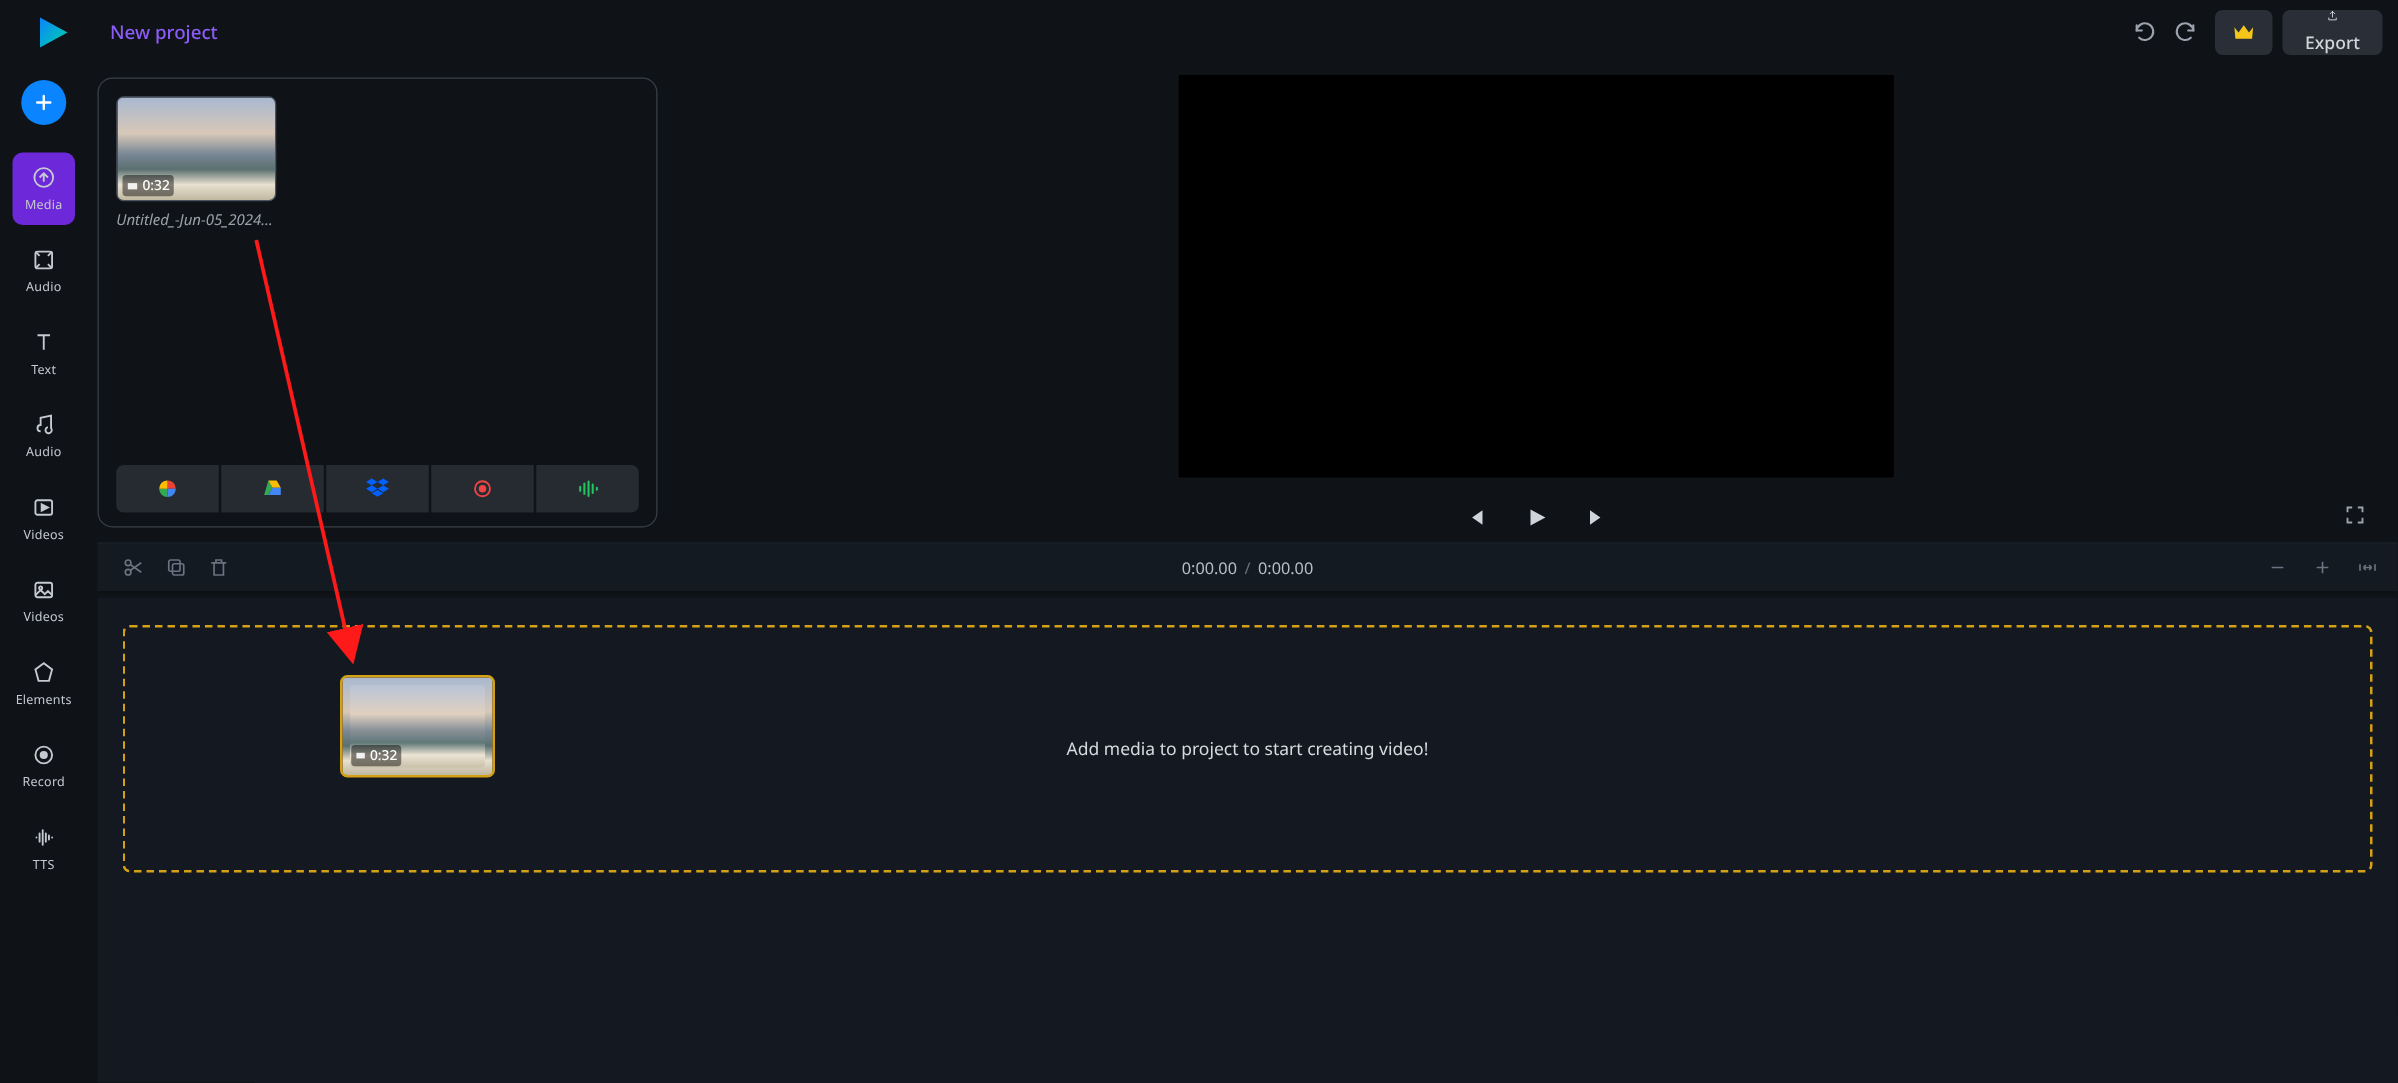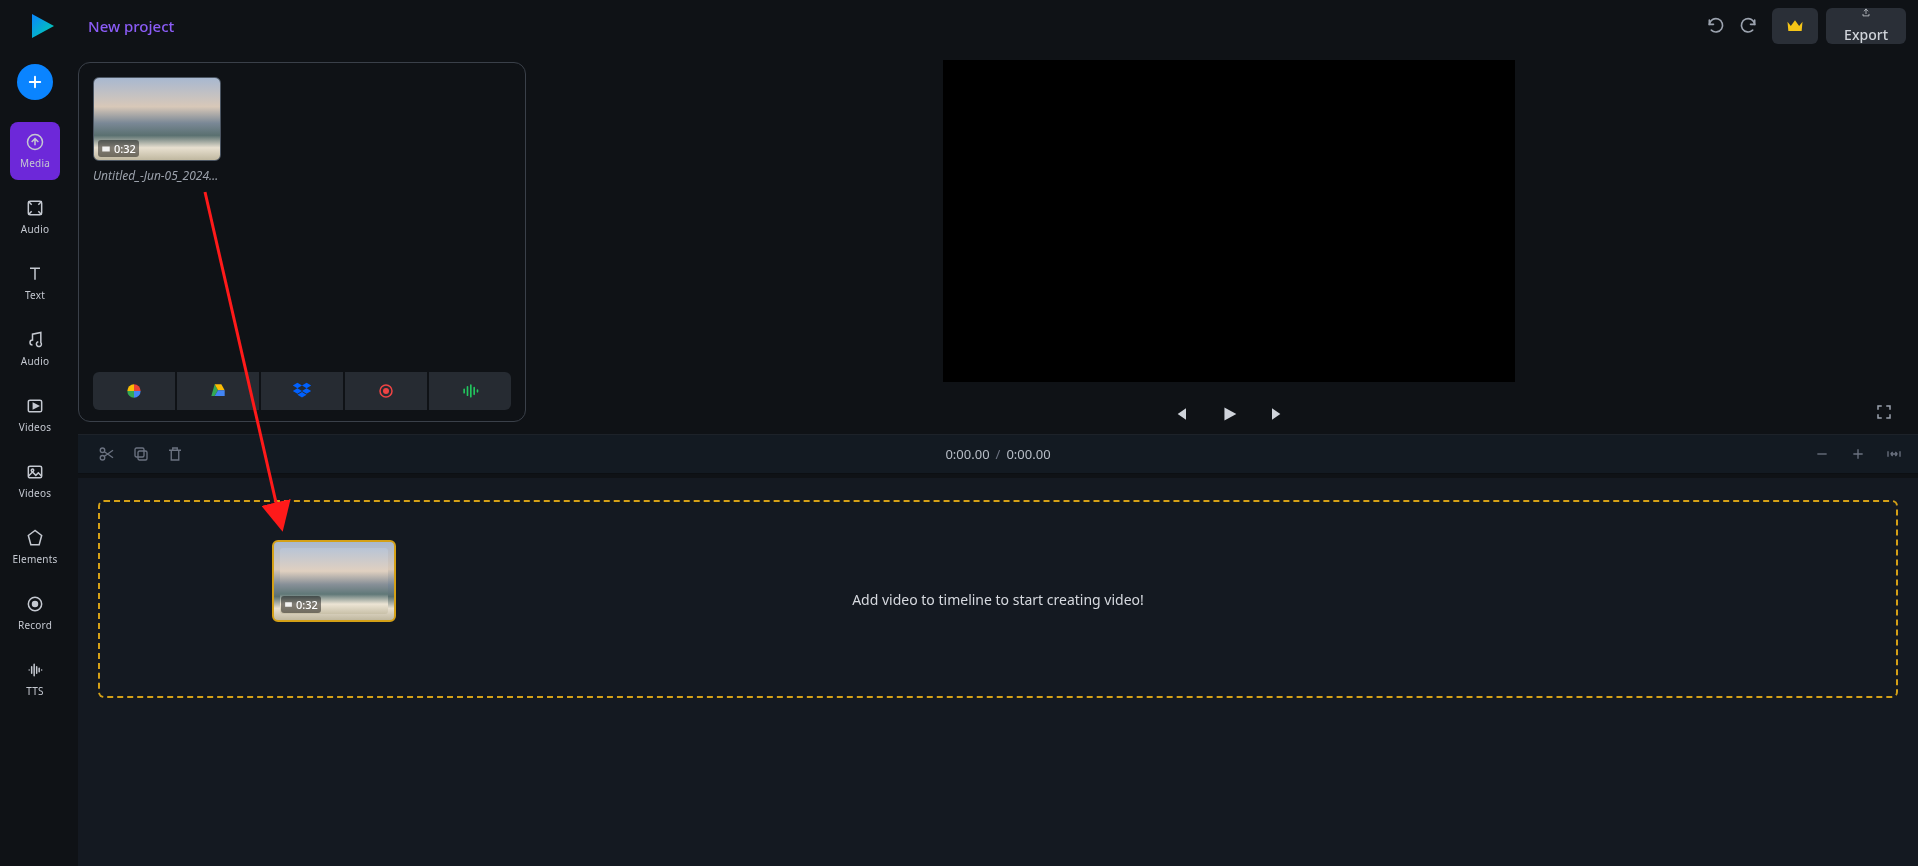--- a/index.html
+++ b/index.html
@@ -521,21 +521,21 @@
     <div class="zbtn">
       <svg width="18" height="16" viewBox="0 0 24 24" stroke="currentColor" stroke-width="2" fill="none">
           <path d="M3 8 L3 16 M21 8 L21 16 M7 12 L17 12 M7 12 L10 9 M7 12 L10 15 M17 12 L14 9 M17 12 L14 15"></path>
         </svg>
     </div>
   </div>
 </div>
 
 <div class="timeline-area">
   <div class="drop-zone">
-    <div class="drop-hint">Add video to timeline to start creating video!</div>
+    <div class="drop-hint">Add media to project to start creating video!</div>
   </div>
 
   <div class="drag-thumb">
     <div class="inner"></div>
     <div class="media-badge">
       <svg width="9" height="9" viewBox="0 0 24 24">
           <rect x="3" y="6" width="18" height="12" fill="#fff" opacity=".9"></rect>
         </svg>
       <span class="dur">0:32</span>
     </div>

